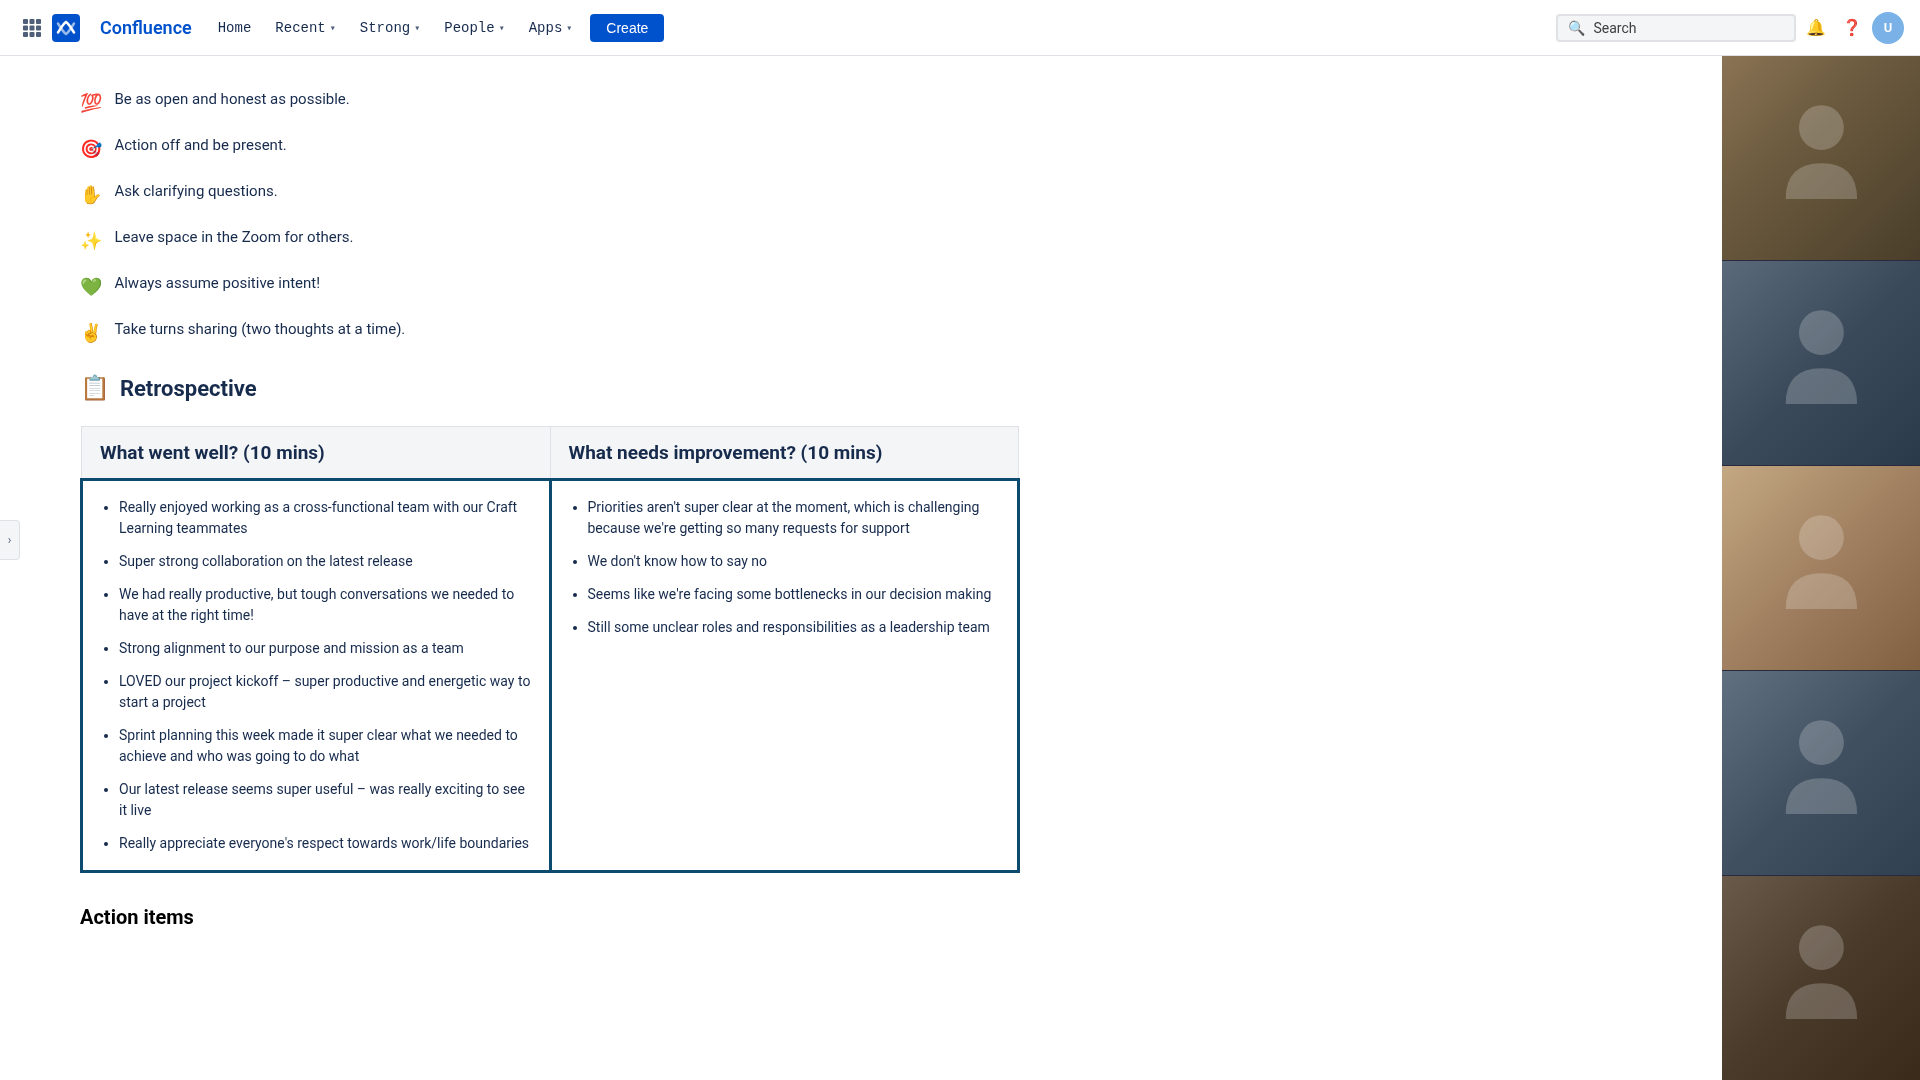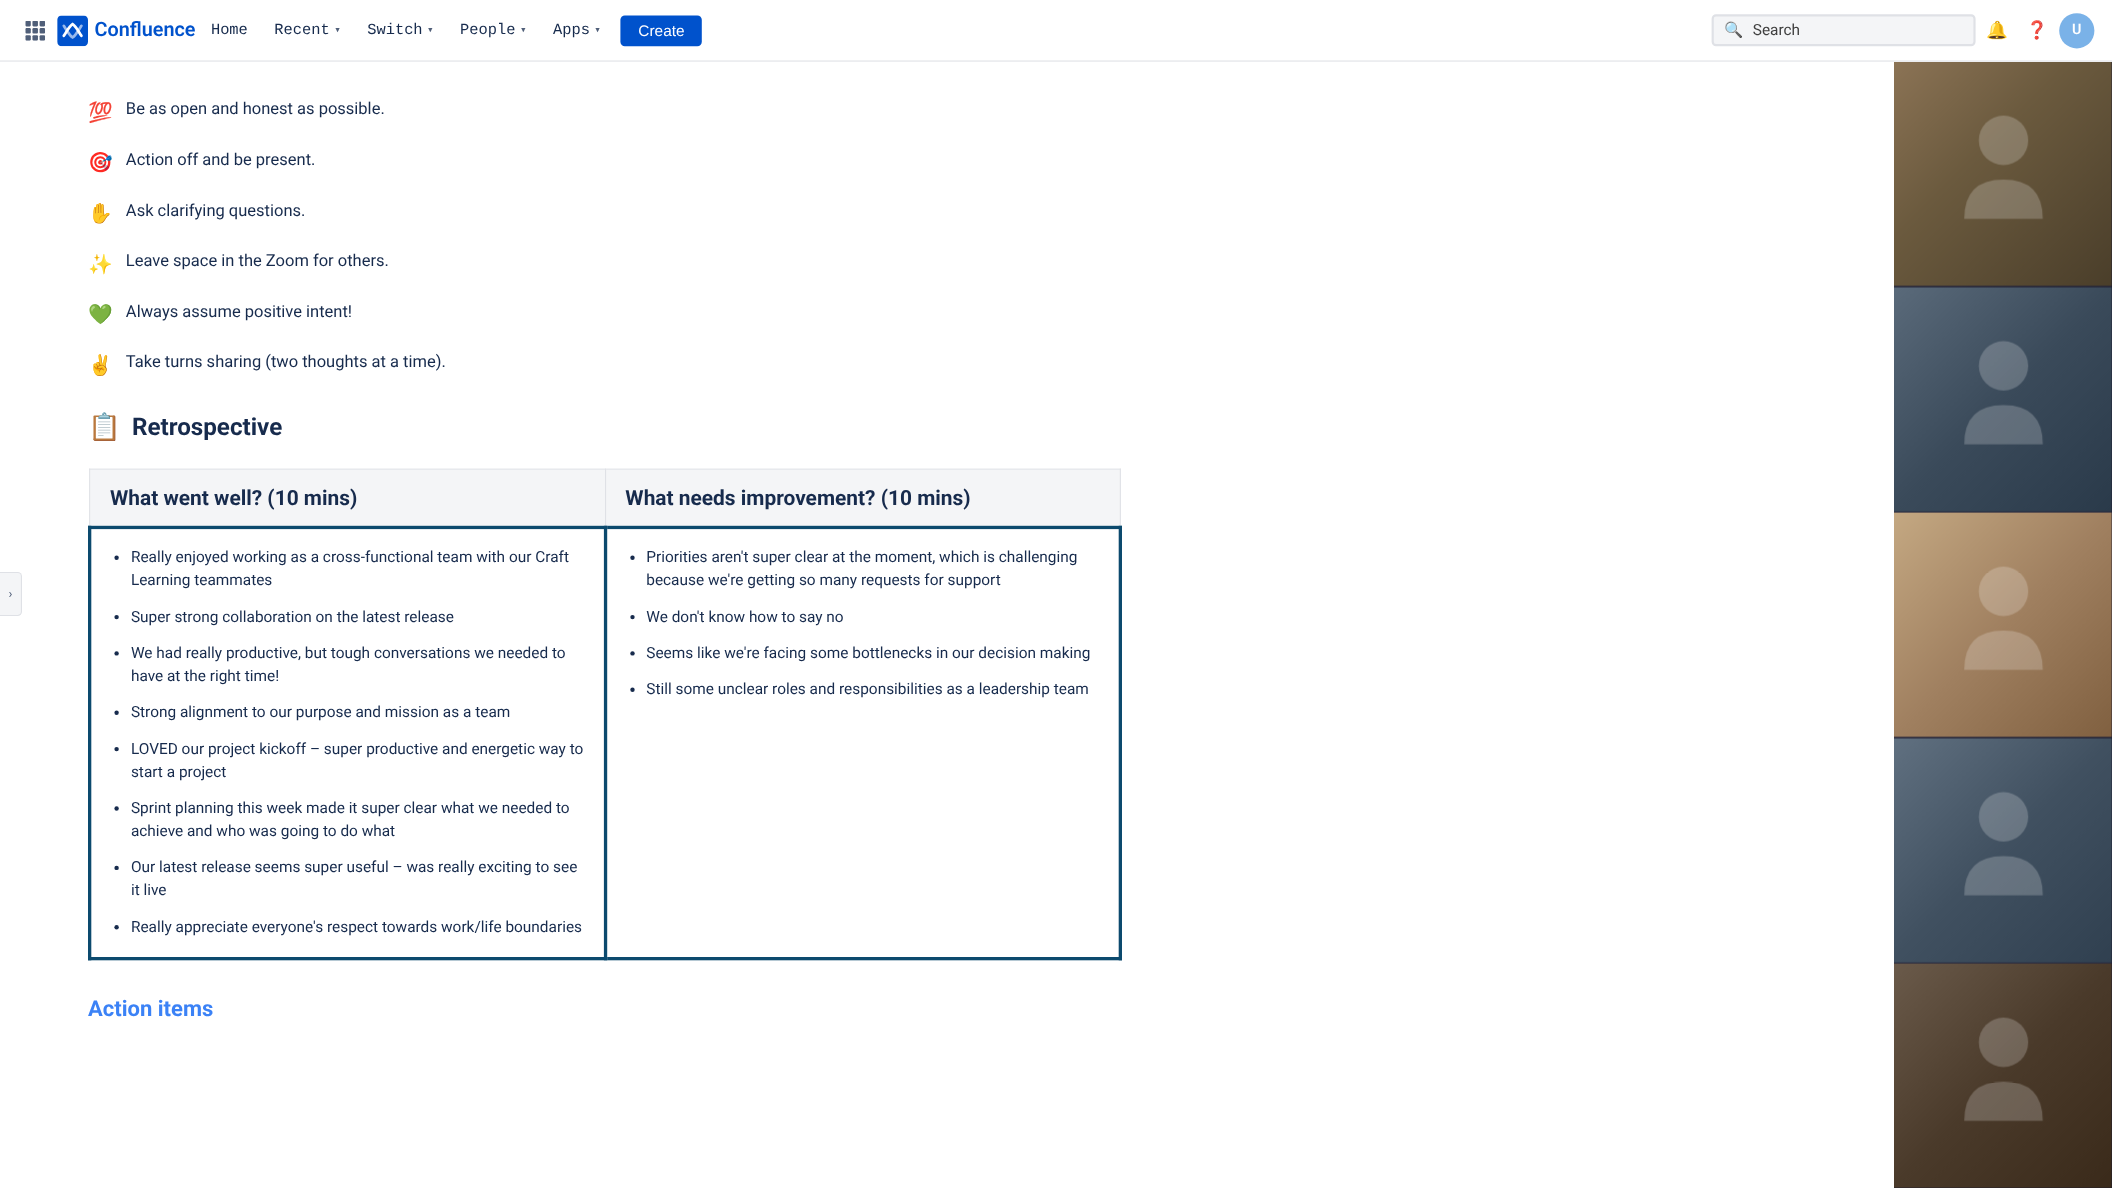--- a/index.html
+++ b/index.html
@@ -5,21 +5,21 @@
     * { margin: 0; padding: 0; box-sizing: border-box; }
     body { font-family: -apple-system, BlinkMacSystemFont, 'Segoe UI', Roboto, sans-serif; font-size: 14px; color: #172b4d; background: #fff; overflow-x: hidden; }
 
     
     .navbar {
       display: flex; align-items: center; height: 56px;
       background: #fff; border-bottom: 1px solid #dfe1e6;
       padding: 0 16px; gap: 4px; position: fixed; top: 0; left: 0; right: 0; z-index: 100;
     }
     .nav-grid-icon { width: 32px; height: 32px; display: flex; align-items: center; justify-content: center; color: #505f79; cursor: pointer; }
-    .nav-logo { display: flex; align-items: center; gap: 6px; text-decoration: none; margin-right: 0; }
+    .nav-logo { display: flex; align-items: center; gap: 20px; text-decoration: none; margin-right: 12px; }
     .nav-logo-icon { width: 28px; height: 28px; }
     .nav-logo-text { font-size: 18px; font-weight: 600; color: #0052cc; }
     .nav-item {
       display: flex; align-items: center; gap: 4px;
       padding: 4px 10px; border-radius: 4px; cursor: pointer;
       font-size: 14px; color: #172b4d; font-weight: 500;
       user-select: none;
       font-family: Liberation Mono, monospace;
     }
     .nav-item .chevron { font-size: 10px; color: #505f79; }
@@ -94,21 +94,21 @@
       border: 3px solid #0c4a6e; width: 50%;
     }
     .retro-table ul { list-style: disc; padding-left: 18px; }
     .retro-table ul li {
       margin-bottom: 12px; font-size: 14px; color: #172b4d; line-height: 1.5;
     }
     .retro-table ul li:last-child { margin-bottom: 0; }
 
     
     .action-items-heading {
-      font-size: 20px; font-weight: 700; color: #3b82f6; margin-bottom: 8px;
+      font-size: 20px; font-weight: 700; color: #000000; margin-bottom: 8px;
     }
 
     
     .video-panel {
       position: fixed; top: 56px; right: 0; width: 198px;
       height: calc(100vh - 56px); background: #1a1a2e;
       display: flex; flex-direction: column; overflow: hidden;
     }
     .video-tile {
       flex: 1; border-bottom: 1px solid #2a2a3e; overflow: hidden;
@@ -155,21 +155,21 @@
     <span class="nav-logo-text">Confluence</span>
   </a>
   <div class="nav-item">
     <span>Home</span>
   </div>
   <div class="nav-item">
     <span>Recent</span>
     <span class="chevron">▾</span>
   </div>
   <div class="nav-item">
-    <span>Switch</span>
+    <span>Strong</span>
     <span class="chevron">▾</span>
   </div>
   <div class="nav-item">
     <span>People</span>
     <span class="chevron">▾</span>
   </div>
   <div class="nav-item">
     <span>Apps</span>
     <span class="chevron">▾</span>
   </div>

